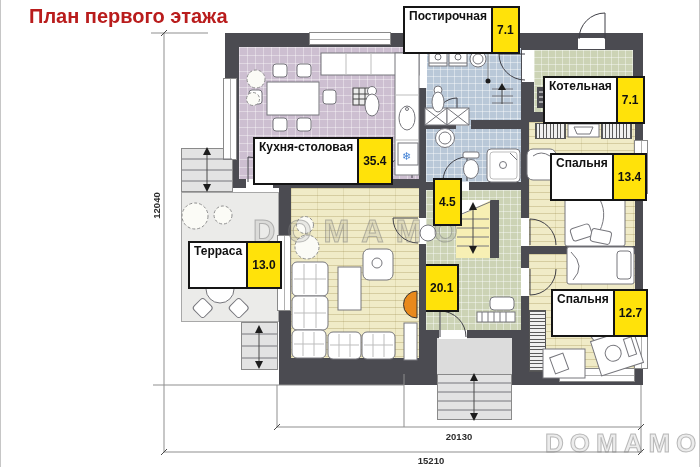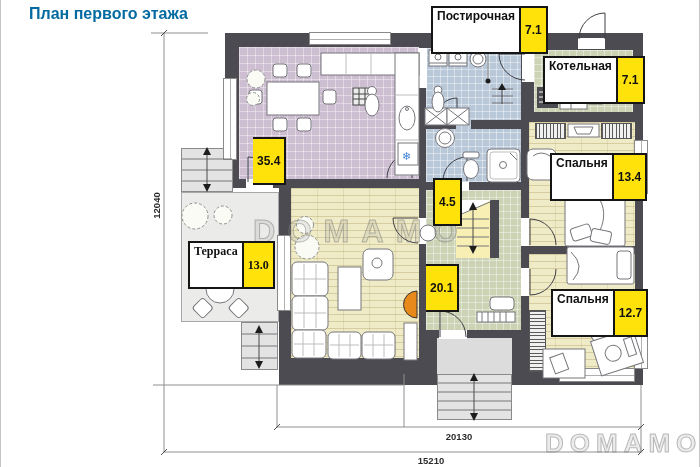--- a/index.html
+++ b/index.html
@@ -29,21 +29,21 @@
   .sl{stroke:#bdbdbd;fill:none;}
   .sd{stroke:#3f3f46;fill:none;}
   .dm{stroke:#8f8f8f;fill:none;}
   .tk{stroke:#4a4a4a;fill:none;}
   .blk{fill:#1d1d1d;stroke:none;}
   .dsh{stroke:#8f8f8f;fill:#fbfbf6;stroke-dasharray:3 2;}
   .label{position:absolute;display:flex;line-height:1;font-weight:bold;font-size:12px;color:#111;z-index:8;white-space:nowrap;}
   .label .nm{background:#fff;border:2px solid #151515;padding:2px 4px;}
   .label .ar{background:#ffe20a;border:2px solid #151515;border-left:none;padding:16px 4px;}
   .label .ar.alone{border-left:2px solid #151515;margin-top:32px;}
-  .title{position:absolute;left:28px;top:5px;font-size:16px;font-weight:bold;color:#0369a1;z-index:9;}
+  .title{position:absolute;left:28px;top:5px;font-size:20px;font-weight:bold;color:#b91c1c;z-index:9;}
   .dimtext{position:absolute;font-size:9.5px;font-weight:bold;color:#2c2c2c;z-index:7;text-align:center;}
   .dimtext.vert{transform:rotate(-90deg);}
   .wm{position:absolute;font-weight:bold;color:rgba(135,135,135,0.16);-webkit-text-stroke:1px rgba(125,125,125,0.5);z-index:7;}
   .wm.center{left:252px;top:214px;font-size:31px;letter-spacing:12px;}
   .wm.corner{left:544px;top:428px;font-size:26px;letter-spacing:6px;}
 </style>
 </head>
 <body>
 
 <div class="canvas">
@@ -389,39 +389,40 @@
       <rect class="sw" x="230" y="264" width="15" height="15" rx="3" transform="rotate(45 237 271)"></rect>
       <rect class="sw" x="194" y="300" width="15" height="15" rx="3" transform="rotate(45 201 308)"></rect>
       <rect class="sw" x="230" y="300" width="15" height="15" rx="3" transform="rotate(45 237 308)"></rect>
     </g>
     <g>
       <circle class="dsh" cx="194" cy="216" r="13"></circle>
         <circle class="dsh" cx="222" cy="215" r="9"></circle>
     </g>
   </svg>
 
-  <div class="label" style="left:430px;top:6px;">
+  <div class="label" style="left:402px;top:6px;">
     <span class="nm">Постирочная</span>
     <span class="ar">7.1</span>
   </div>
   <div class="label" style="left:252px;top:137px;">
+    <span class="nm">Кухня-столовая</span>
     <span class="ar">35.4</span>
   </div>
-  <div class="label" style="left:542px;top:56px;">
+  <div class="label" style="left:542px;top:76px;">
     <span class="nm">Котельная</span>
     <span class="ar">7.1</span>
   </div>
   <div class="label" style="left:432px;top:146px;">
     <span class="ar alone">4.5</span>
   </div>
   <div class="label" style="left:549px;top:153px;">
     <span class="nm">Спальня</span>
     <span class="ar">13.4</span>
   </div>
-  <div class="label" style="left:187px;top:241px;font-family:Liberation Serif, serif;">
+  <div class="label" style="left:187px;top:241px;">
     <span class="nm">Терраса</span>
     <span class="ar">13.0</span>
   </div>
   <div class="label" style="left:425px;top:264px;">
     <span class="ar">20.1</span>
   </div>
   <div class="label" style="left:550px;top:289px;">
     <span class="nm">Спальня</span>
     <span class="ar">12.7</span>
   </div>

